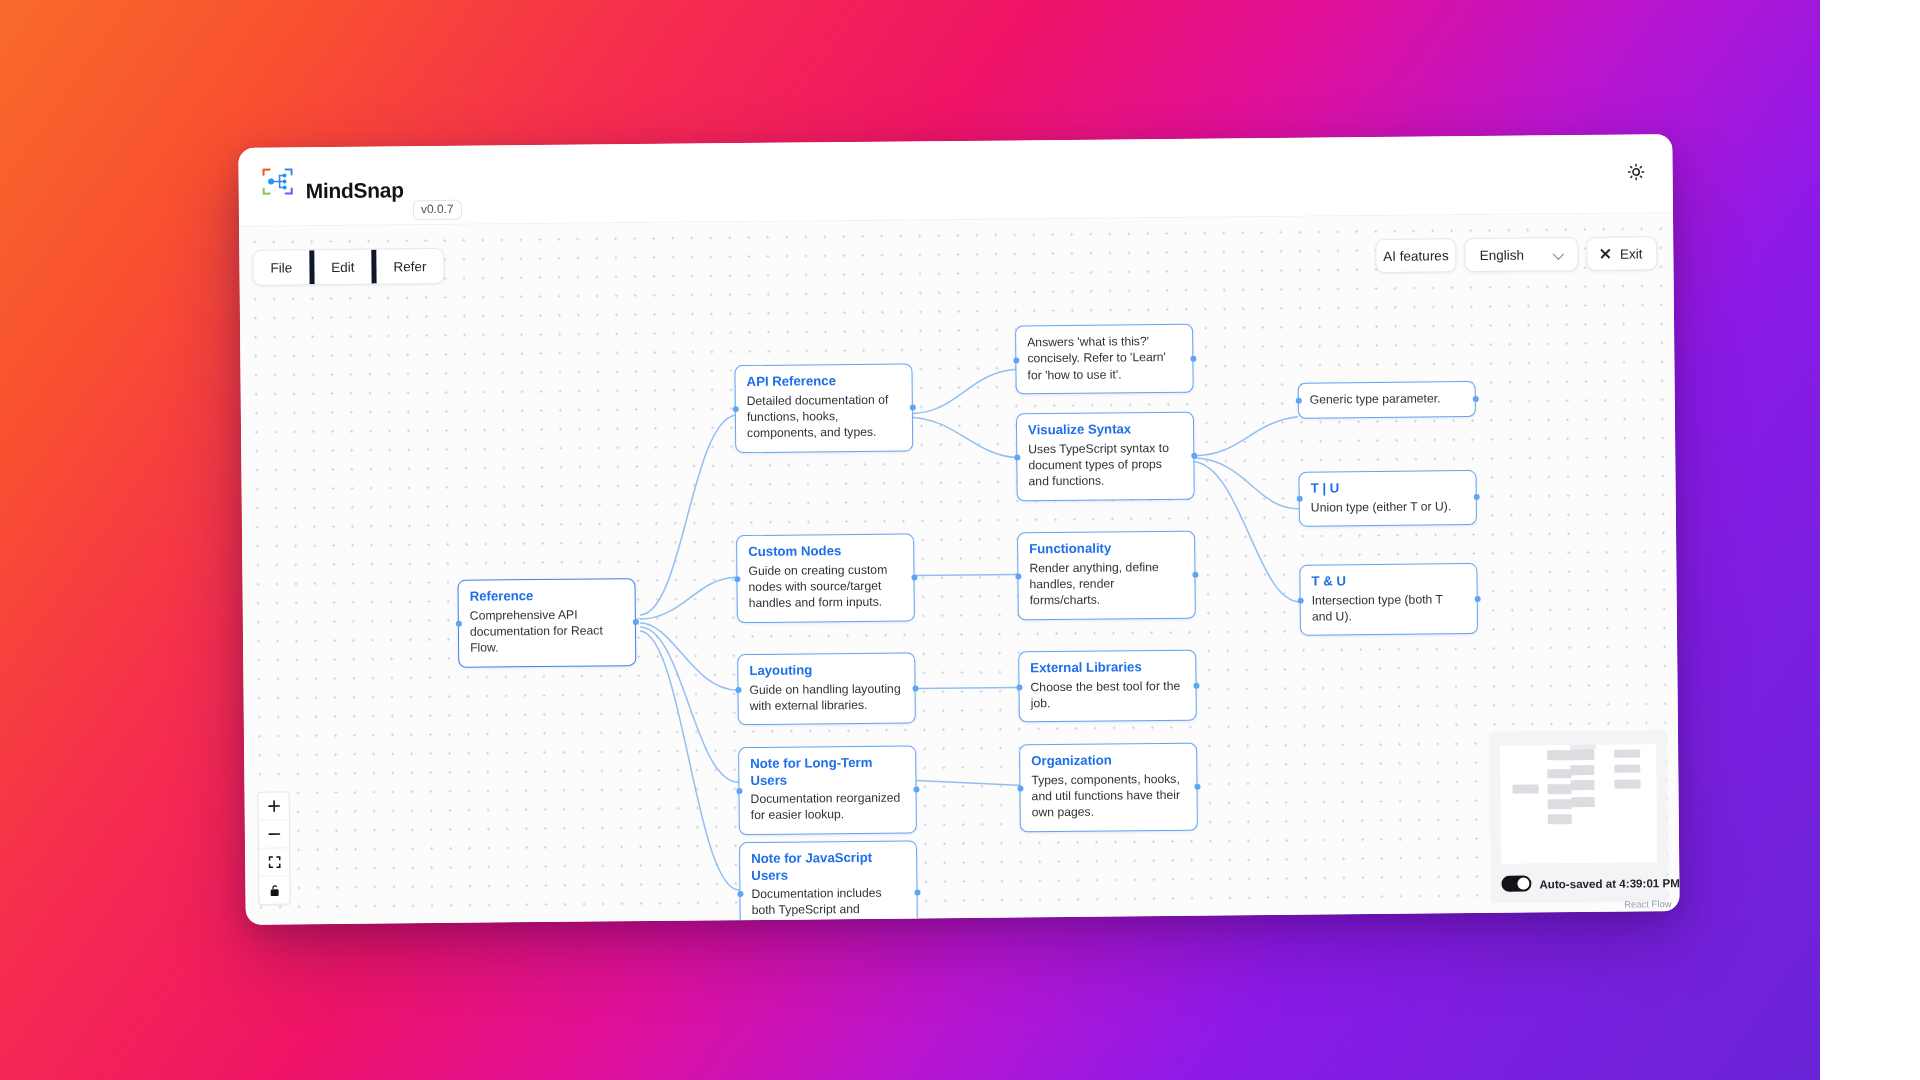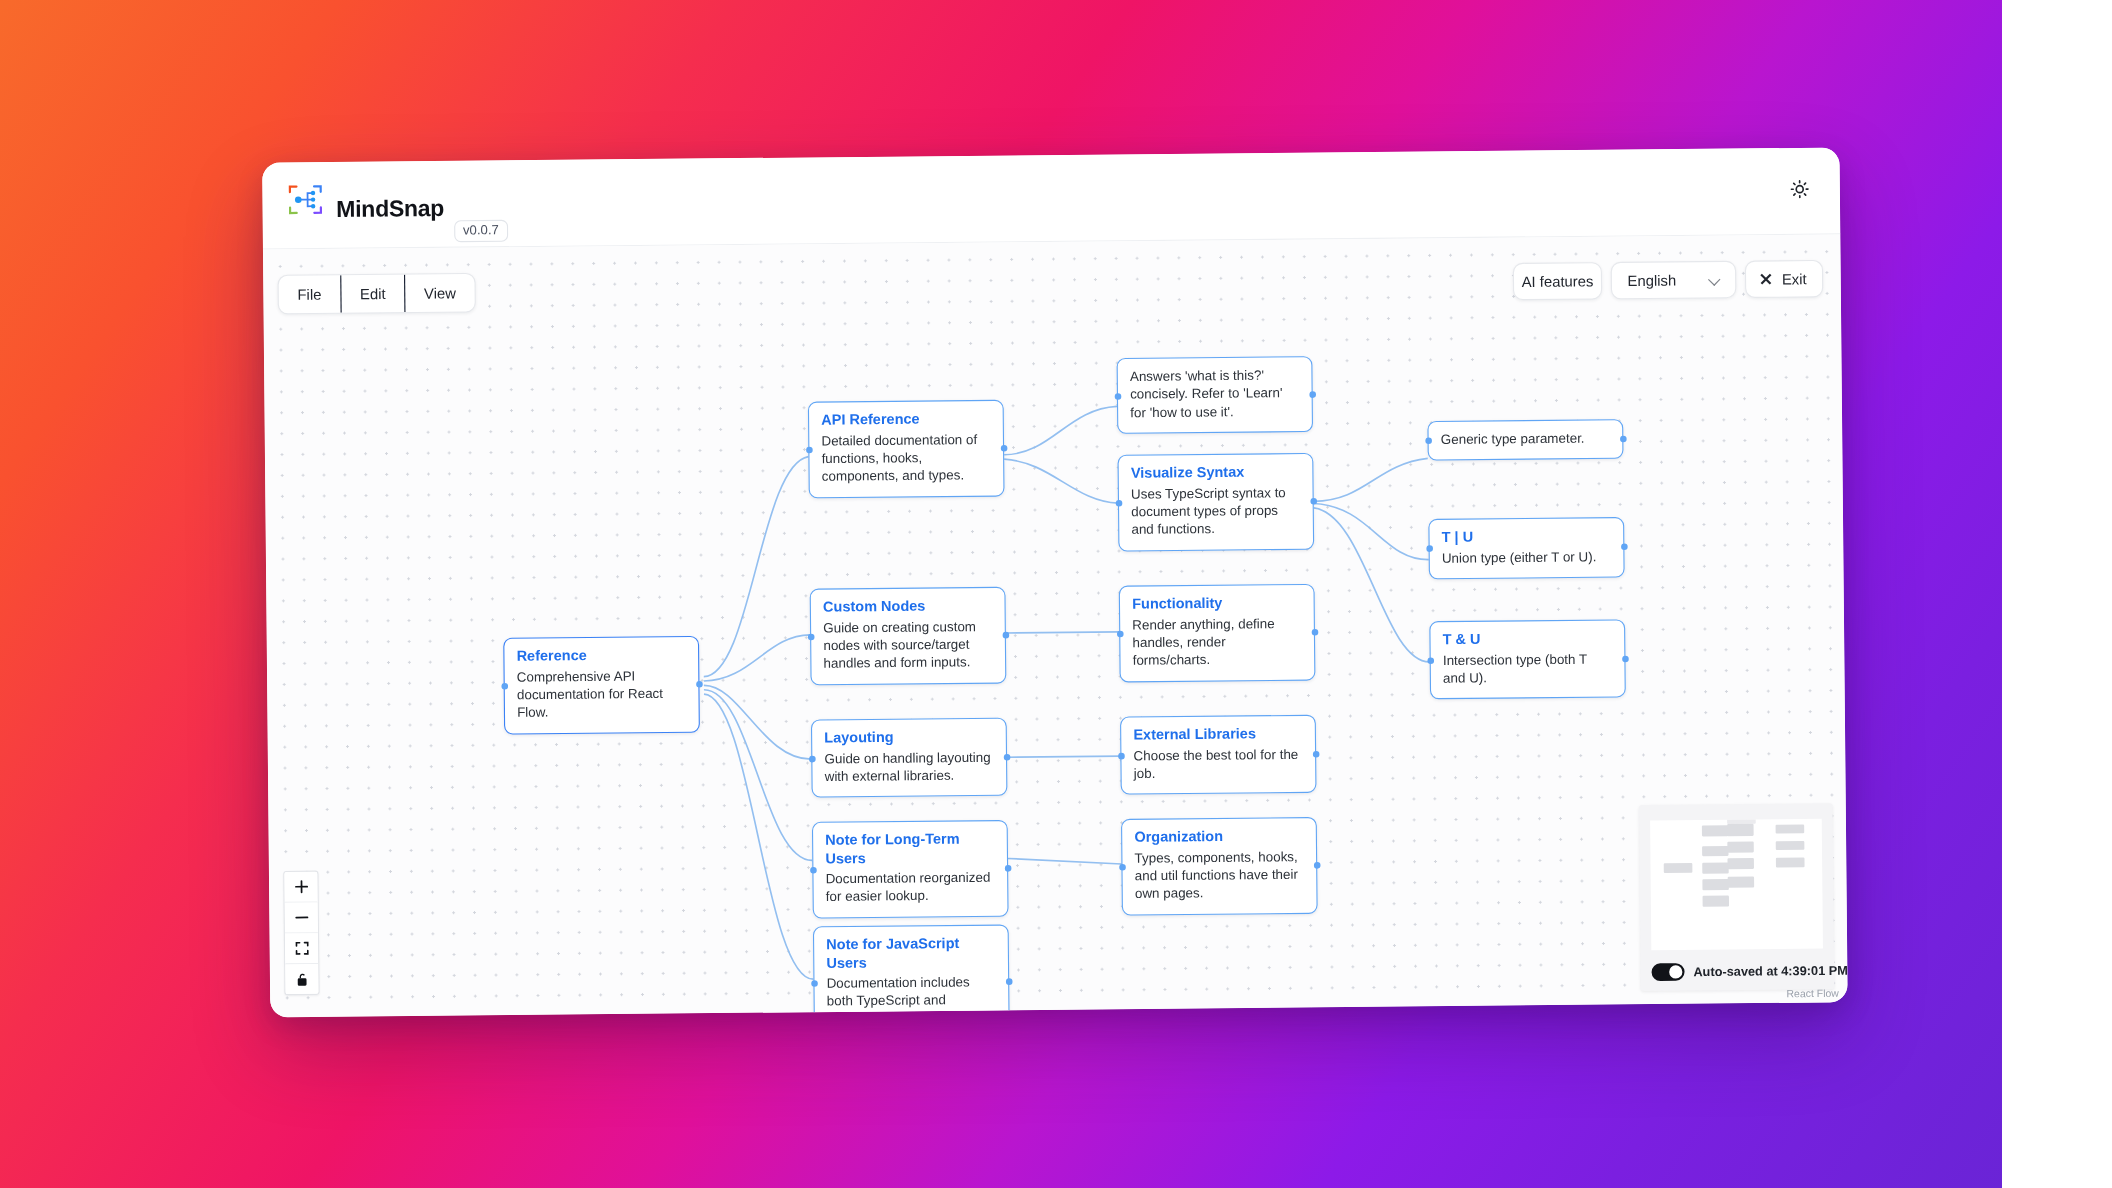--- a/index.html
+++ b/index.html
@@ -132,21 +132,21 @@
     z-index: 30;
     overflow: hidden;
   }
   .menubar-item {
     padding: 0 17px;
     display: flex;
     align-items: center;
     font-size: 13.5px;
     color: #22262e;
     cursor: pointer;
-    border-right: 1px solid #0f172a;
+    border-right: 5px solid #0f172a;
   }
   .menubar-item:last-child { border-right: none; }
 
   
   .top-controls {
     position: absolute;
     right: 16px;
     top: 23px;
     display: flex;
     align-items: center;
@@ -388,21 +388,21 @@
           <path d="M672,560 L775,566"></path>
           <path d="M953,238 C1000,238 1010,205 1057,200"></path>
           <path d="M953,240 C1005,243 1015,292 1057,292"></path>
           <path d="M953,244 C1000,250 1015,385 1057,385"></path>
         </g>
       </svg>
 
       <div class="menubar">
         <div class="menubar-item">File</div>
         <div class="menubar-item">Edit</div>
-        <div class="menubar-item">View</div>
+        <div class="menubar-item">Refer</div>
       </div>
 
       <div class="top-controls">
         <div class="ctl ai">AI features</div>
         <div class="ctl lang">
           <span>English</span>
           <span class="chev"></span>
         </div>
         <div class="ctl exit">
           <span class="xmark"></span>

